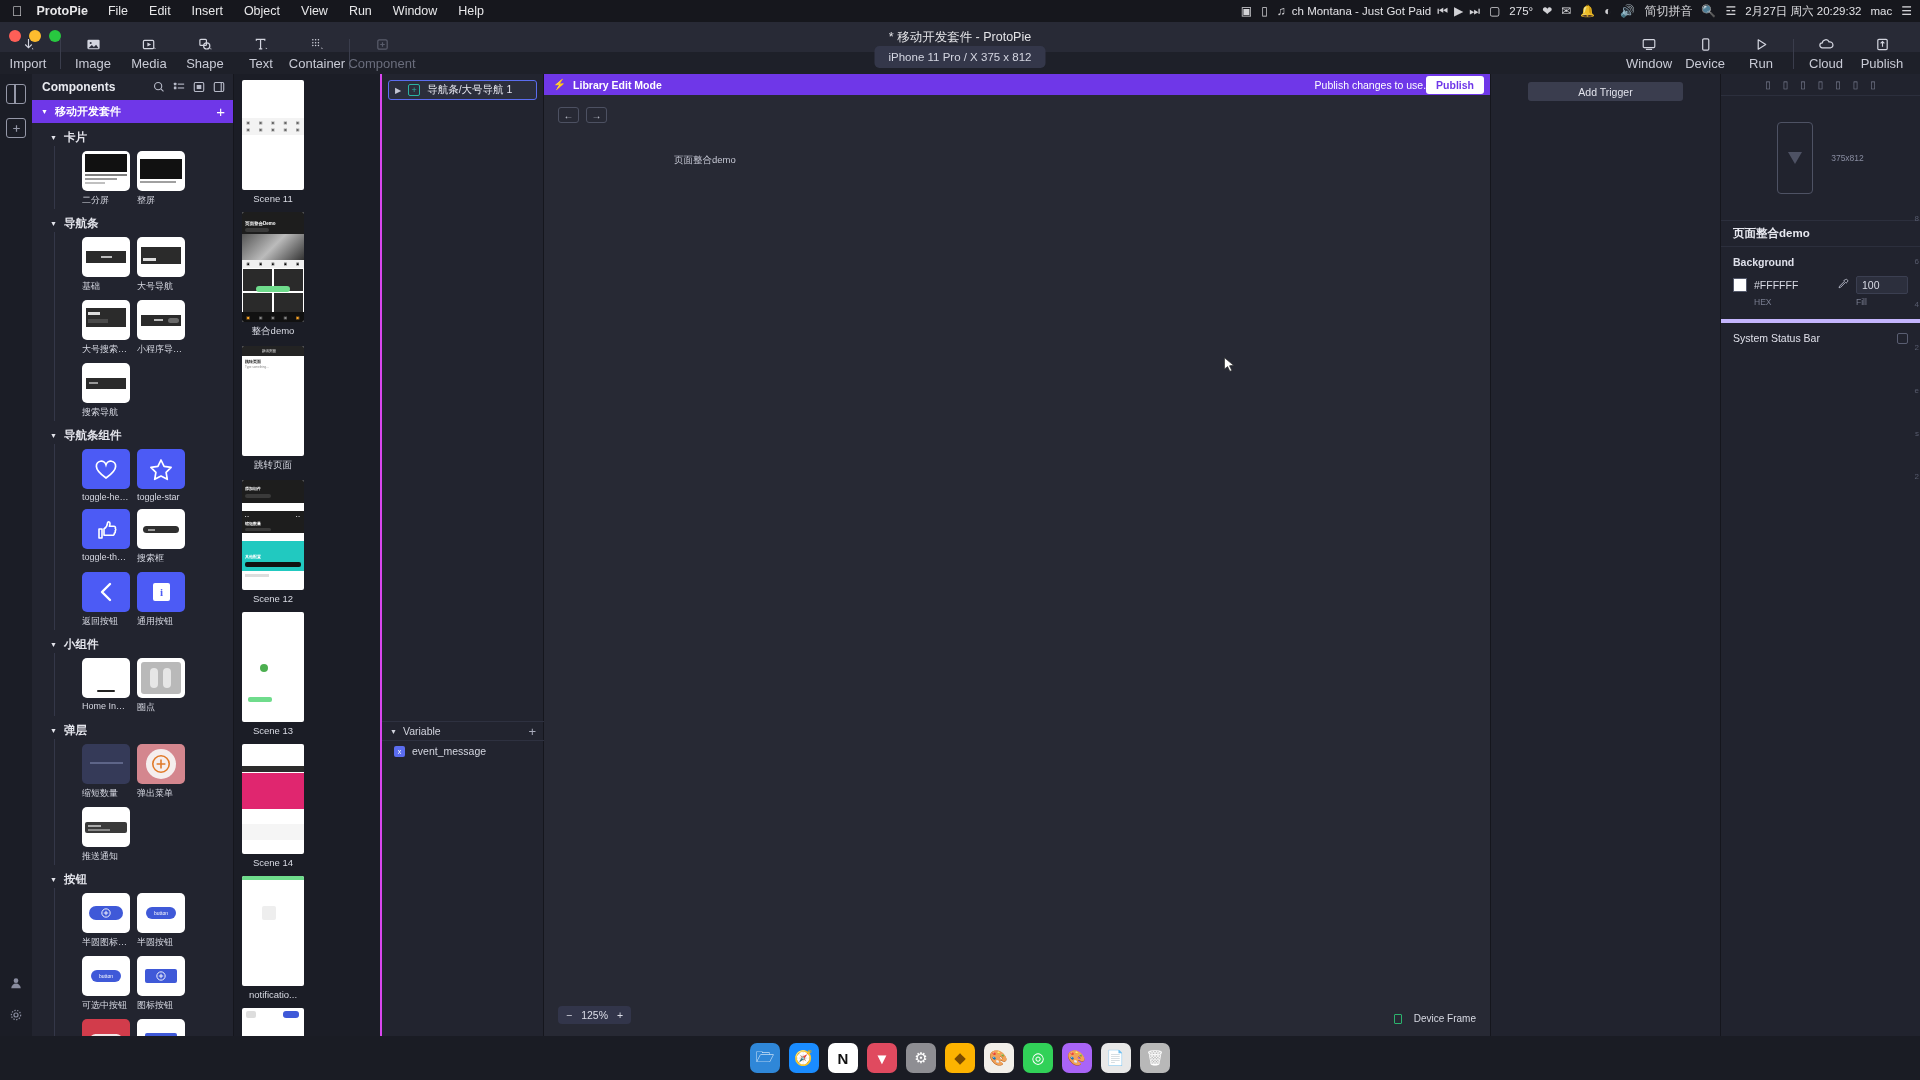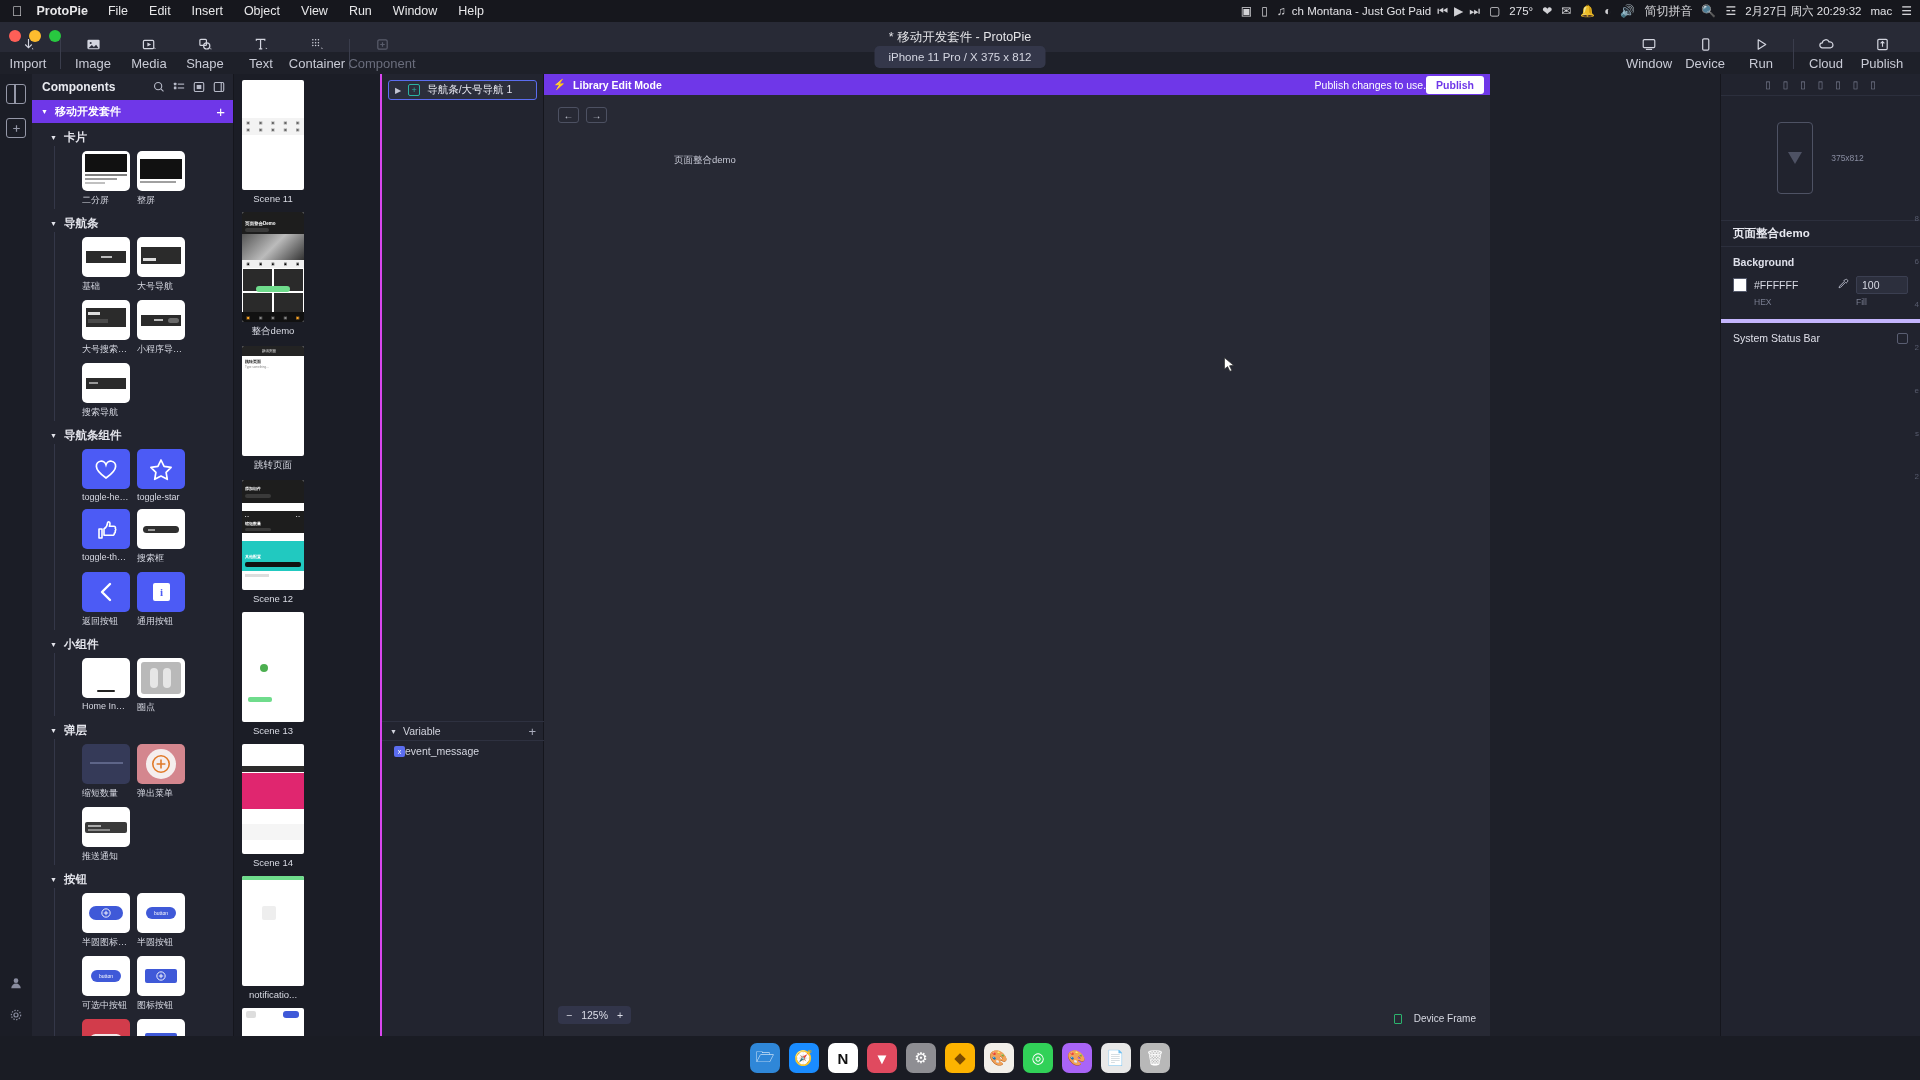--- a/index.html
+++ b/index.html
@@ -155,21 +155,21 @@
     color: #2bb3a3; font-size: 9px; line-height: 1;
   }
   .varsec { position: absolute; bottom: 275px; left: 0; width: 162px; }
   .varhdr {
     display: flex; align-items: center; gap: 6px; padding: 0 8px;
     height: 20px; color: #d2d4de; font-size: 10.5px;
     border-top: 1px solid #2e3140; border-bottom: 1px solid #2e3140;
   }
   .varhdr .plus { margin-left: auto; font-size: 13px; color: #a9acbb; }
   .varrow {
-    display: flex; align-items: center; padding: 4px 8px 4px 12px;
+    display: flex; align-items: center; gap: 7px; padding: 4px 8px 4px 12px;
     color: #d4d6e0; font-size: 10.5px;
   }
   .varicon {
     width: 11px; height: 11px; background: #5b6df0; border-radius: 2px;
     color: #fff; font-size: 7px; display: flex; align-items: center; justify-content: center;
   }
 
   
   .canvaswrap {
     position: absolute; left: 544px; top: 0; right: 430px; height: 962px;
@@ -964,20 +964,23 @@
         <span>125%</span>
         <span>+</span>
       </div>
 
       <div class="devframe">
         <span class="box"></span>
         <span>Device Frame</span>
       </div>
     </div>
 
+    <div class="triggers">
+      <div class="addtrigger">Add Trigger</div>
+    </div>
 
     <div class="props">
       <div class="propbar">
         <span>▯</span>
         <span>▯</span>
         <span>▯</span>
         <span>▯</span>
         <span>▯</span>
         <span>▯</span>
         <span>▯</span>

